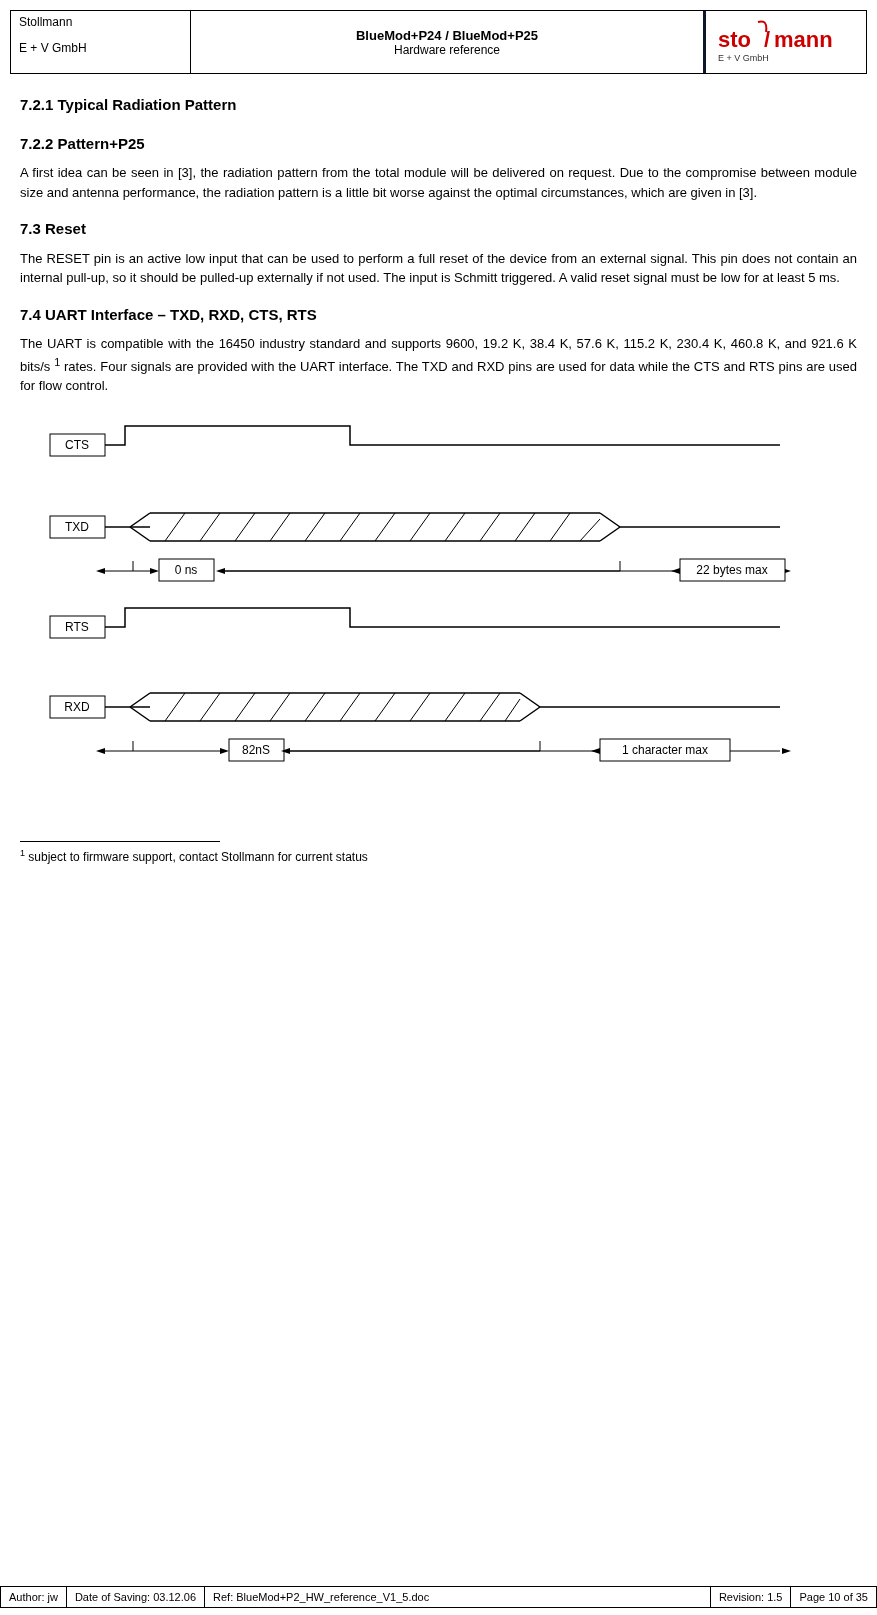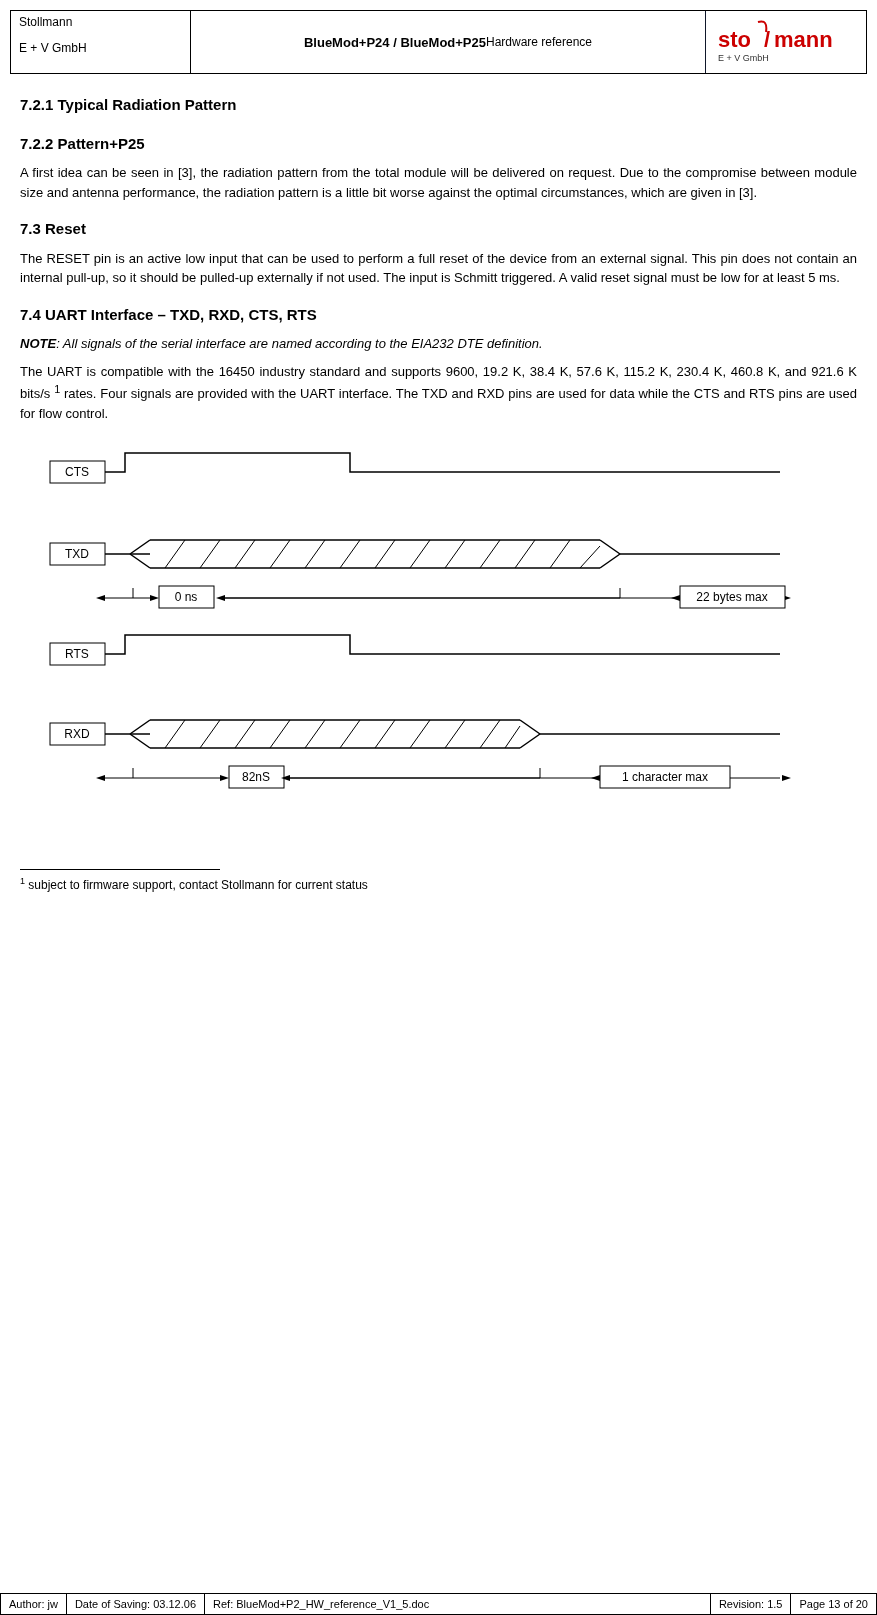--- a/index.html
+++ b/index.html
@@ -23,25 +23,25 @@
       flex-direction: column;
       border-right: 1px solid #000;
       width: 180px;
       padding: 4px 8px;
       font-size: 12px;
     }
     .header-left div:first-child { margin-bottom: 12px; }
     .header-center {
       flex: 1;
       display: flex;
-      flex-direction: row;
+      flex-direction: column;
       align-items: center;
       justify-content: center;
       padding: 4px;
-      border-right: 1px solid #0f172a;
+      border-right: 3px solid #0f172a;
       text-align: right;
     }
     .header-center div:first-child { font-weight: bold; font-size: 13px; }
     .header-center div:last-child { font-size: 12px; }
     .header-logo {
       width: 160px;
       display: flex;
       align-items: center;
       justify-content: center;
       padding: 6px;
@@ -99,21 +99,21 @@
     }
     .footnote {
       margin: 0 20px;
       font-size: 12px;
     }
     .footnote sup { font-size: 9px; vertical-align: super; }
 
     
     .footer {
       position: absolute;
-      bottom: 0;
+      bottom: 7px;
       left: 0;
       right: 0;
       border: 1px solid #000;
       display: flex;
       font-size: 11px;
     }
     .footer-cell {
       padding: 4px 8px;
       border-right: 1px solid #000;
     }
@@ -159,23 +159,20 @@
     <p>A first idea can be seen in [3], the radiation pattern from the total module will be delivered on request. Due to the compromise between module size and antenna performance, the radiation pattern is a little bit worse against the optimal circumstances, which are given in [3].</p>
   </div>
 
   <div class="section">
     <h2 class="section-title">7.3    Reset</h2>
     <p>The RESET pin is an active low input that can be used to perform a full reset of the device from an external signal. This pin does not contain an internal pull-up, so it should be pulled-up externally if not used. The input is Schmitt triggered. A valid reset signal must be low for at least 5 ms.</p>
   </div>
 
   <div class="section">
     <h2 class="section-title">7.4    UART Interface – TXD, RXD, CTS, RTS</h2>
-    <p class="note-italic">
-      <span class="note-bold">NOTE</span><span>: All signals of the serial interface are named according to the EIA232 DTE definition.</span>
-    </p>
     <p>
       <span>The UART is compatible with the 16450 industry standard and supports 9600, 19.2 K, 38.4 K, 57.6 K, 115.2 K, 230.4 K, 460.8 K, and 921.6 K bits/s </span><sup>1</sup><span> rates. Four signals are provided with the UART interface. The TXD and RXD pins are used for data while the CTS and RTS pins are used for flow control.</span>
     </p>
   </div>
 
   <div class="diagram-area">
     <svg width="820" height="400" viewBox="0 0 820 400" xmlns="http://www.w3.org/2000/svg">
 
       <rect x="30" y="18" width="55" height="22" fill="white" stroke="black" stroke-width="1"></rect>
       <text x="57" y="33" text-anchor="middle" font-family="Arial" font-size="12">CTS</text>
@@ -292,15 +289,15 @@
 <div class="footnote">
   <sup>1</sup><span> subject to firmware support, contact Stollmann for current status</span>
 </div>
 
 <div class="footer-wrap">
   <div class="footer">
     <div class="footer-cell">Author: jw</div>
     <div class="footer-cell">Date of Saving: 03.12.06</div>
     <div class="footer-cell" style="flex:1">Ref: BlueMod+P2_HW_reference_V1_5.doc</div>
     <div class="footer-cell">Revision: 1.5</div>
-    <div class="footer-cell">Page 13 of 20</div>
+    <div class="footer-cell">Page 10 of 35</div>
   </div>
 </div>
 
 </body></html>

